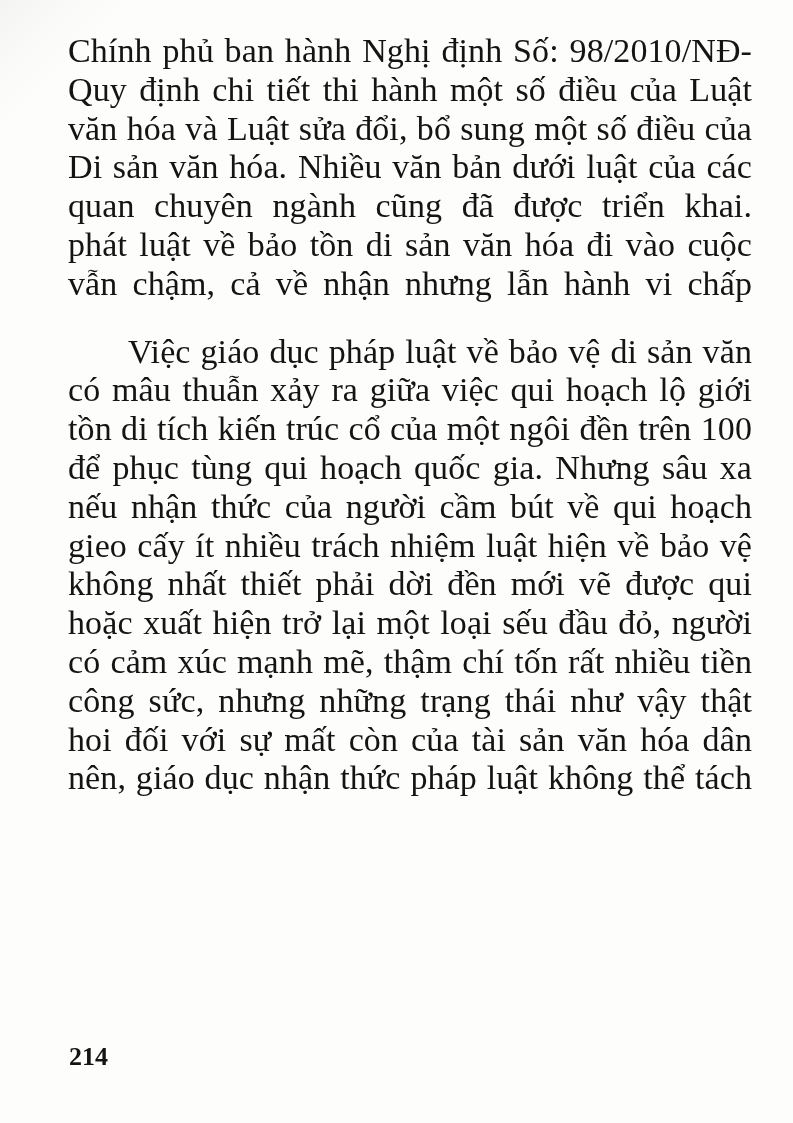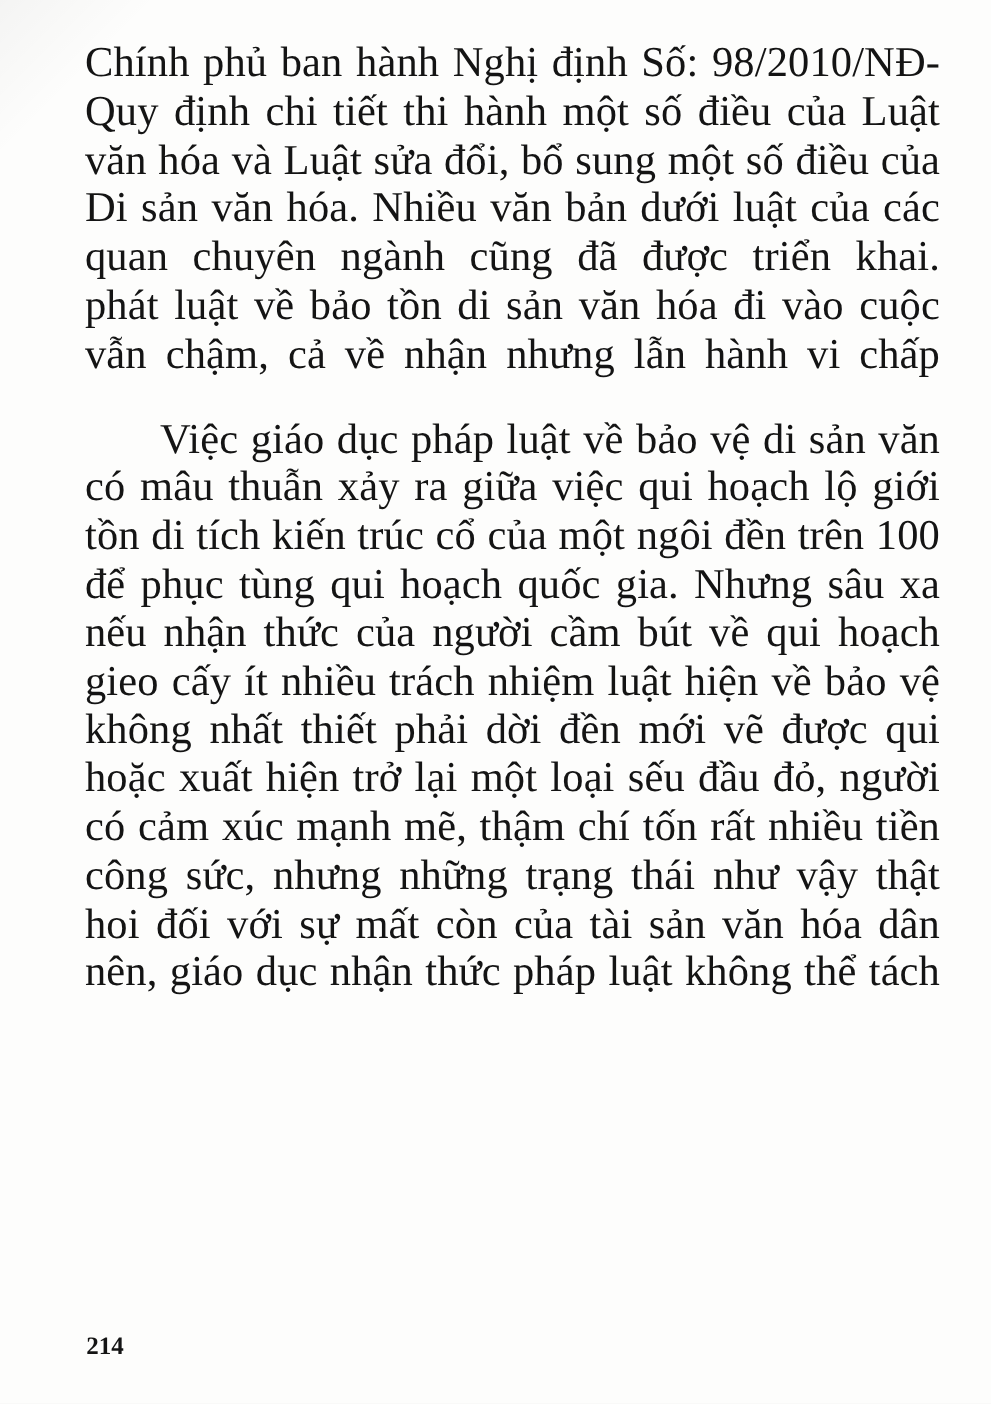--- a/index.html
+++ b/index.html
@@ -55,25 +55,24 @@
   .para.continues .line.last {
     text-align-last: justify;
   }
   .para.indent-first .line.first {
     text-indent: 60px;
   }
   .page-number {
     position: absolute;
     left: 69px;
     top: 1040px;
-    font-size: 20px;
+    font-size: 26px;
     font-weight: bold;
     line-height: 34px;
     color: var(--ink, #141414);
-    margin-top: 20px;
   }
 </style>
 </head>
 <body>
 
 <div class="page" style="--ink: #141414; --page-bg: #fdfdfc;">
 
   <div class="text-block">
     <div class="para ends-here">
         <div class="line first">Chính phủ ban hành Nghị định Số: 98/2010/NĐ-CP</div>

